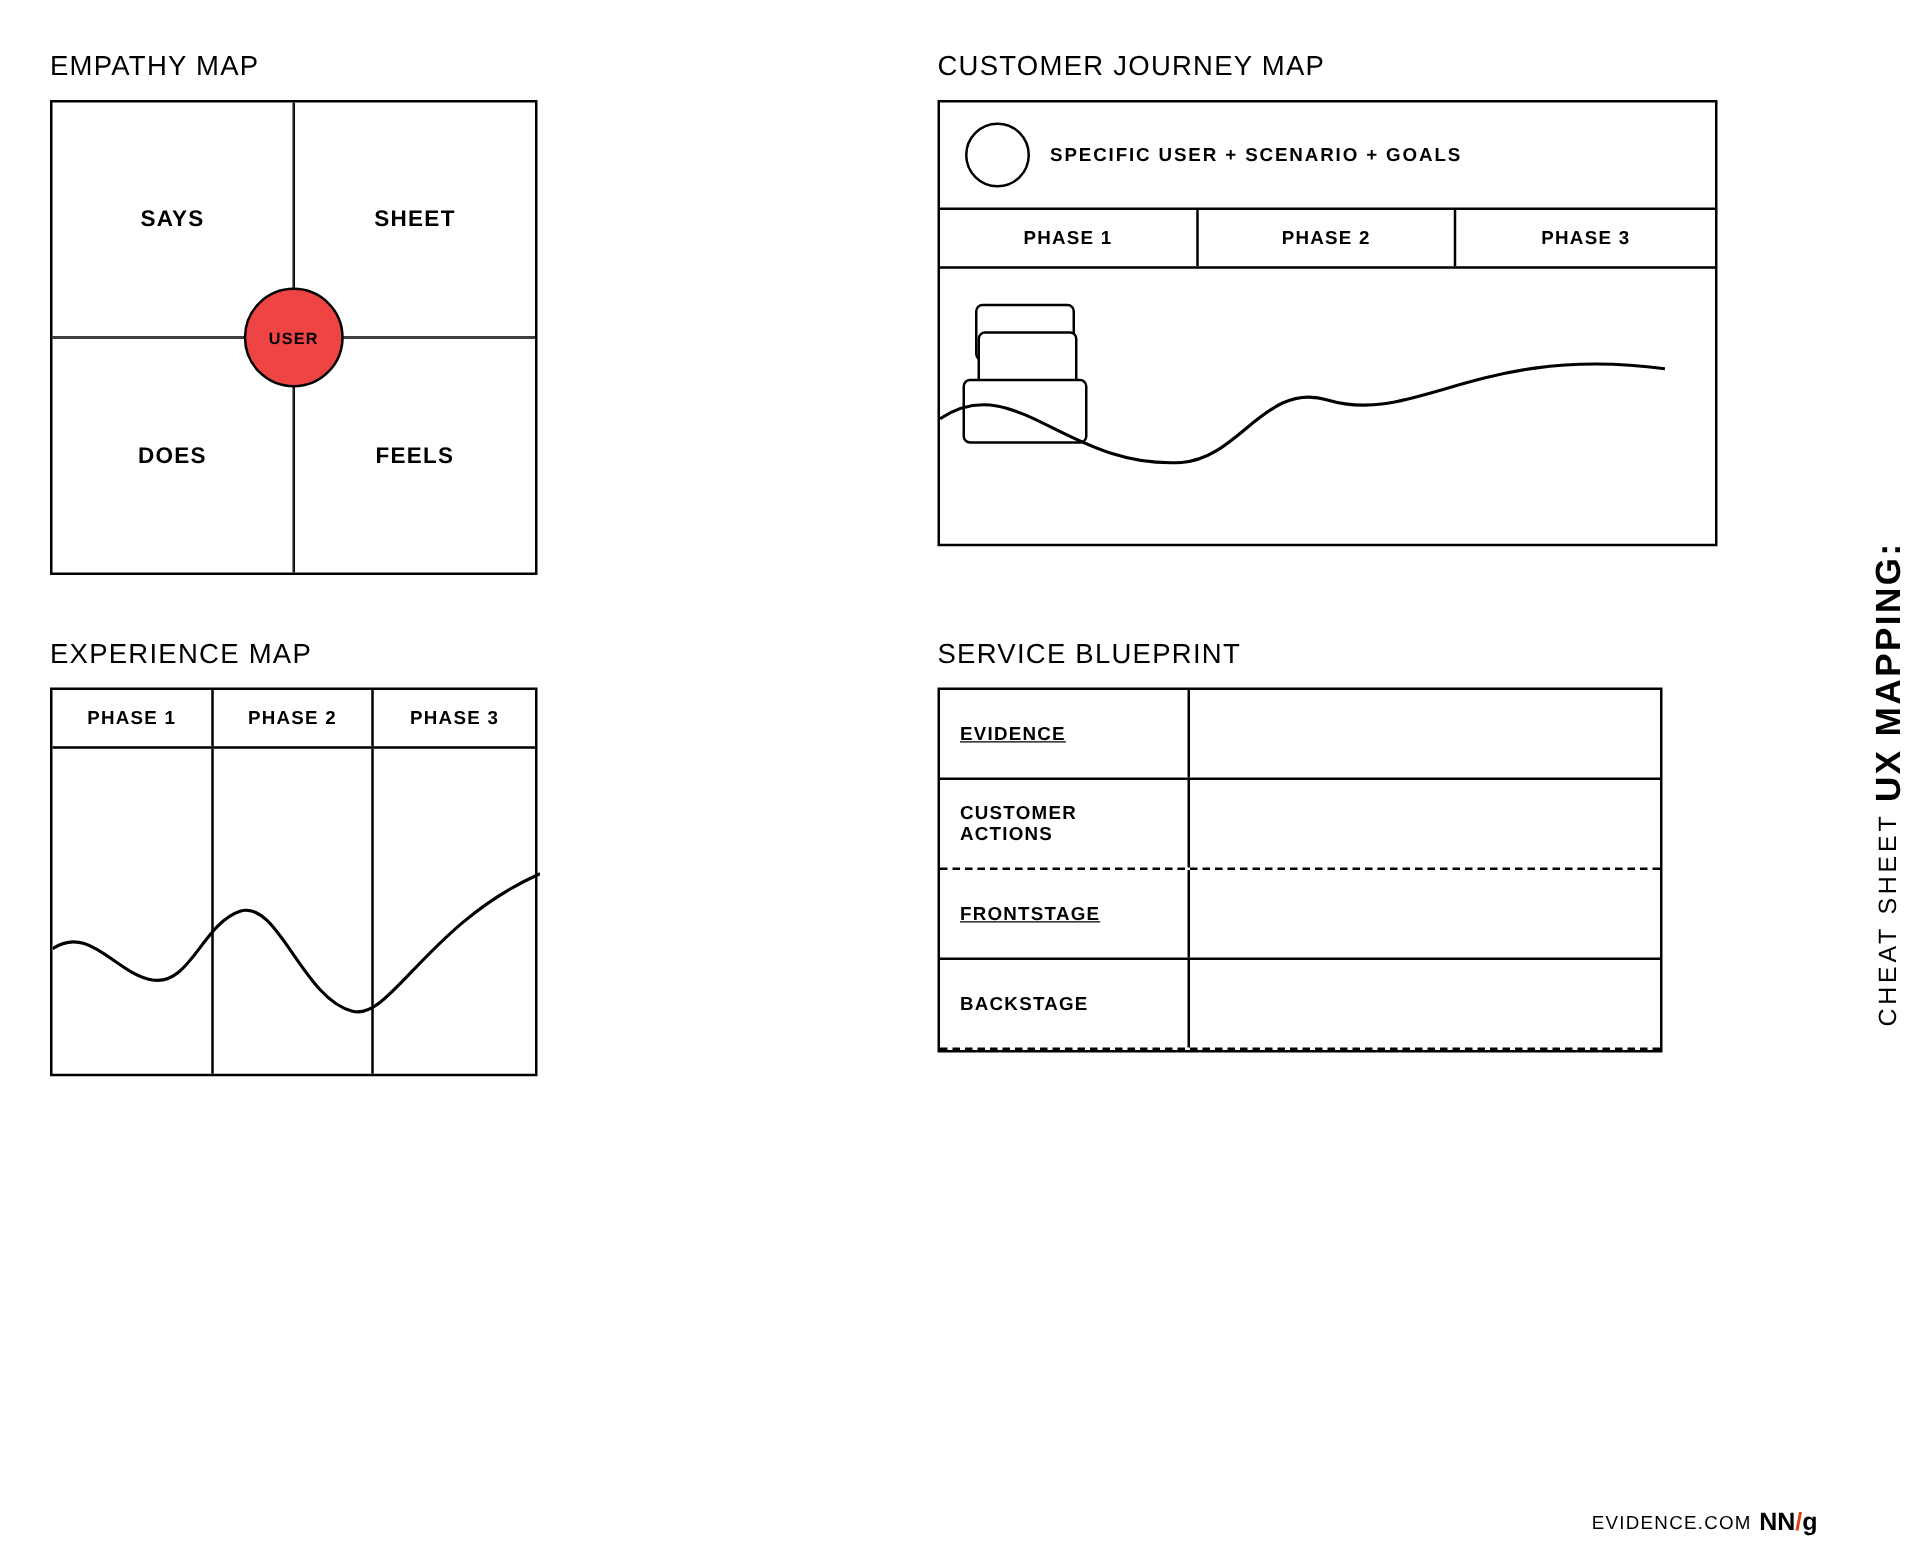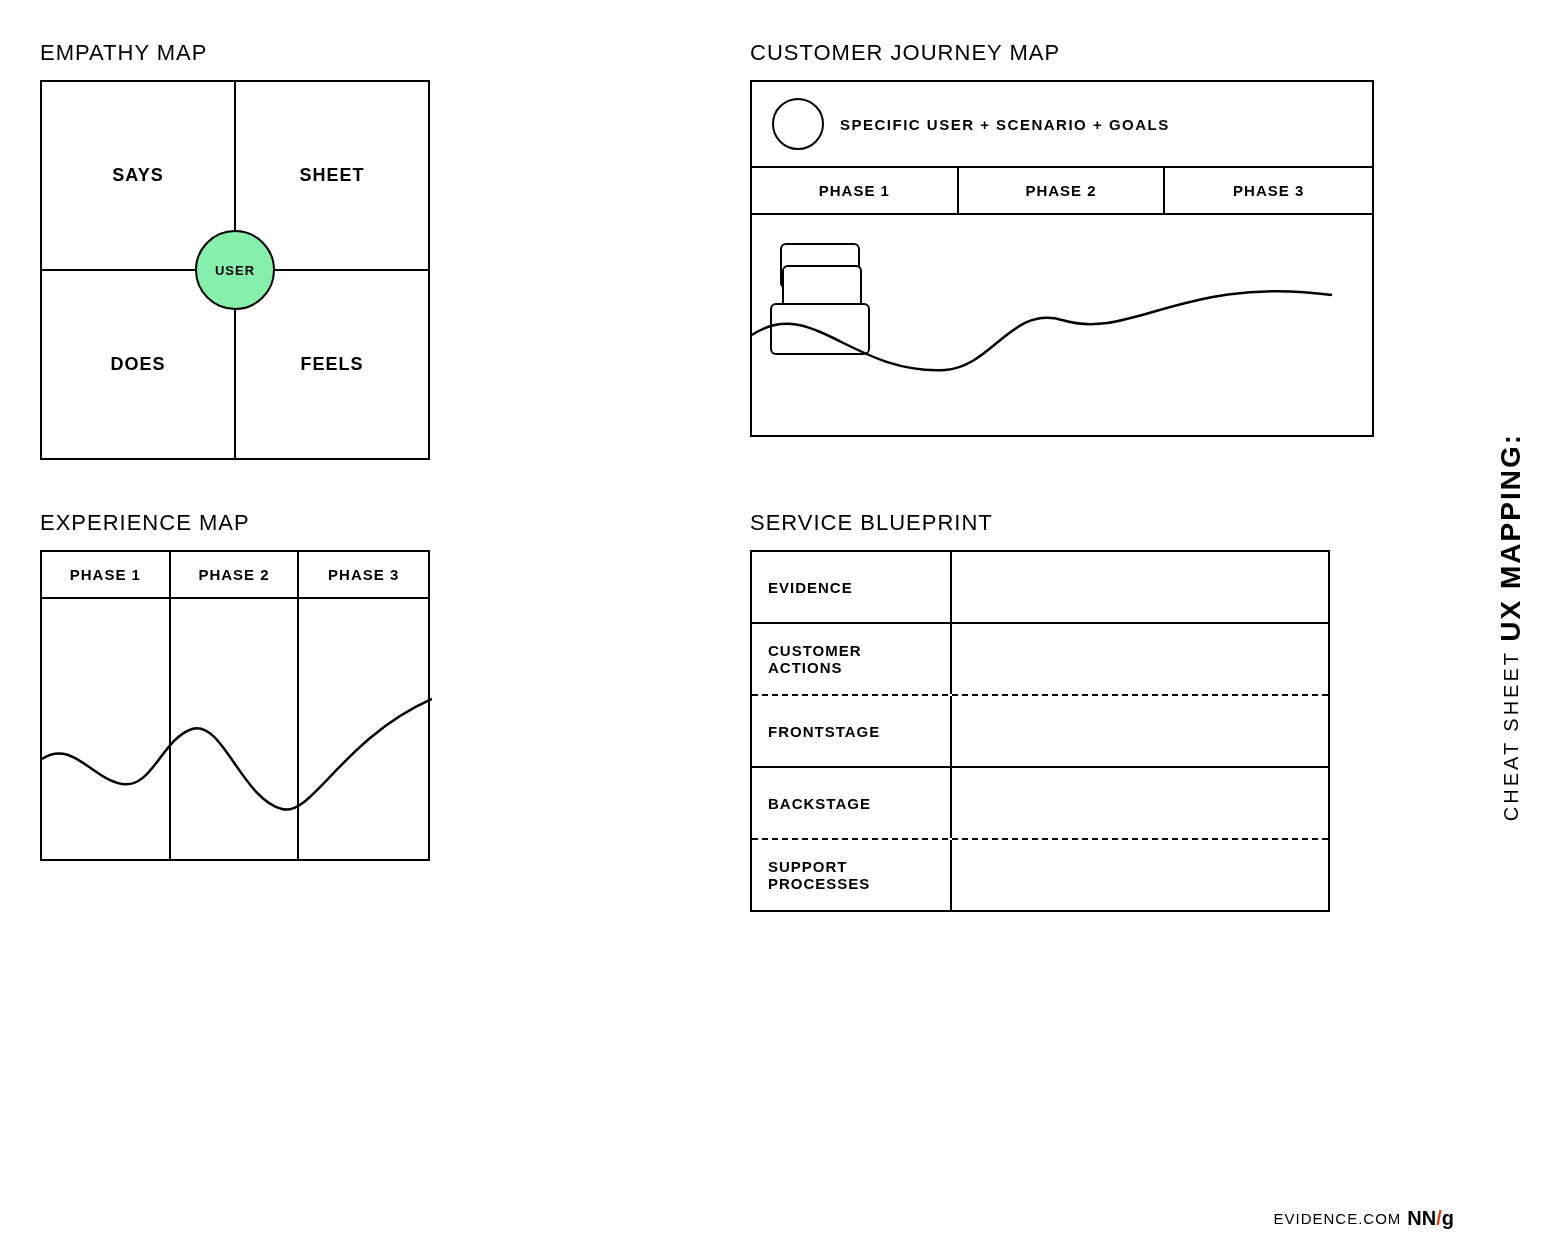--- a/index.html
+++ b/index.html
@@ -61,21 +61,21 @@
 
     .user-circle {
       position: absolute;
       top: 50%;
       left: 50%;
       transform: translate(-50%, -50%);
       width: 80px;
       height: 80px;
       border-radius: 50%;
       border: 2.5px solid #000;
-      background: #86efac;
+      background: #ef4444;
       display: flex;
       align-items: center;
       justify-content: center;
       font-size: 13px;
       font-weight: 900;
       letter-spacing: 1px;
       z-index: 10;
     }
 
     
@@ -213,20 +213,21 @@
 
     .blueprint-table {
       border: 2.5px solid #000;
       width: 580px;
     }
 
     .blueprint-row {
       display: grid;
       grid-template-columns: 200px 1fr;
       border-bottom: 2px solid #000;
+      text-decoration: underline;
     }
 
     .blueprint-row:last-child {
       border-bottom: none;
     }
 
     .blueprint-row-label {
       padding: 18px 16px;
       font-size: 15px;
       font-weight: 900;
@@ -407,25 +408,20 @@
       <div class="blueprint-row">
         <div class="blueprint-row-label">FRONTSTAGE</div>
         <div class="blueprint-row-content"></div>
       </div>
 
       <div style="display:grid;grid-template-columns:200px 1fr;border-bottom:2.5px dashed #000;">
         <div class="blueprint-row-label" style="border-right:2px solid #000;">BACKSTAGE</div>
         <div class="blueprint-row-content"></div>
       </div>
 
-      <div style="display:grid;grid-template-columns:200px 1fr;">
-        <div class="blueprint-row-label" style="border-right:2px solid #000;white-space:pre-line;">SUPPORT
-PROCESSES</div>
-        <div class="blueprint-row-content"></div>
-      </div>
     </div>
   </div>
 </div>
 
 <div class="vertical-title">
   <div style="writing-mode:vertical-rl;text-orientation:mixed;transform:rotate(180deg);font-size:28px;font-weight:900;letter-spacing:2px;line-height:1.1;">
     <span style="font-weight:900;">UX MAPPING</span><span style="font-weight:900;">:</span>
   </div>
   <div style="writing-mode:vertical-rl;text-orientation:mixed;transform:rotate(180deg);font-size:20px;font-weight:400;letter-spacing:3px;margin-top:8px;">
     CHEAT SHEET

